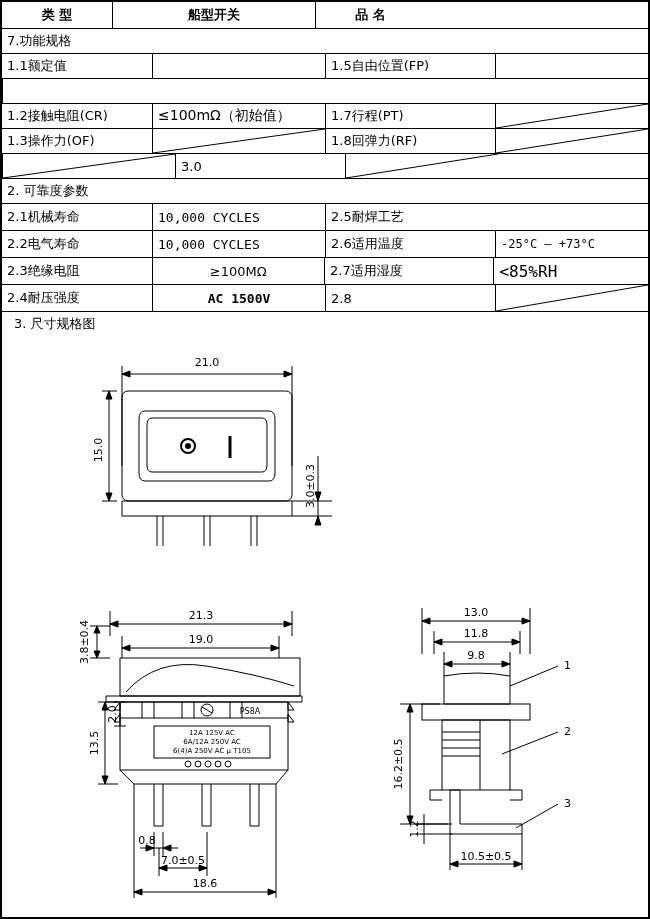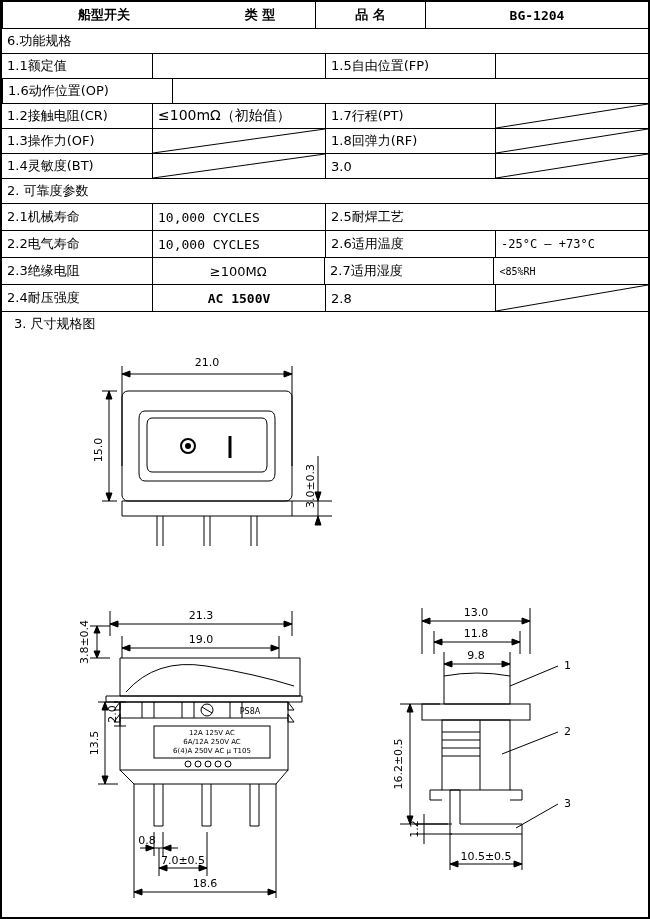--- a/index.html
+++ b/index.html
@@ -55,39 +55,37 @@
   #drawing{position:relative;width:100%;height:600px;}
   #drawing svg{display:block;}
 </style>
 </head>
 <body>
 
 <div id="page">
 
 
   <div class="row h28">
+    <div class="cell center b" style="width:110px">类 型</div>
     <div class="cell center bl b" style="width:203px">船型开关</div>
-    <div class="cell center b" style="width:110px">类 型</div>
     <div class="cell center bl b" style="width:110px">品 名</div>
-    <div class="cell center bl b mono" style="width:223px">BG-1204</div>
-  </div>
-
-  <div class="row h24">
-    <div class="cell" style="width:646px">6.功能规格</div>
+  </div>
+
+  <div class="row h24">
+    <div class="cell" style="width:646px">7.功能规格</div>
   </div>
 
   <div class="row h24">
     <div class="cell" style="width:150px">1.1额定值</div>
     <div class="cell bl" style="width:173px"></div>
     <div class="cell bl" style="width:170px">1.5自由位置(FP)</div>
     <div class="cell bl" style="width:153px"></div>
   </div>
 
   <div class="row h24">
-    <div class="cell bl" style="width:170px">1.6动作位置(OP)</div>
     <div class="cell bl" style="width:153px"></div>
   </div>
 
   <div class="row h24">
     <div class="cell" style="width:150px">1.2接触电阻(CR)</div>
     <div class="cell bl" style="width:173px;font-size:14px">≤100mΩ（初始值）</div>
     <div class="cell bl" style="width:170px">1.7行程(PT)</div>
     <div class="cell bl" style="width:153px">
       <span class="diag">
         <svg viewBox="0 0 153 24" preserveAspectRatio="none">
@@ -110,21 +108,20 @@
     <div class="cell bl" style="width:153px">
       <span class="diag">
         <svg viewBox="0 0 153 24" preserveAspectRatio="none">
             <line x1="0" y1="24" x2="153" y2="0" stroke="#000" stroke-width="1"></line>
           </svg>
       </span>
     </div>
   </div>
 
   <div class="row h24">
-    <div class="cell" style="width:150px">1.4灵敏度(BT)</div>
     <div class="cell bl" style="width:173px">
       <span class="diag">
         <svg viewBox="0 0 173 24" preserveAspectRatio="none">
             <line x1="0" y1="24" x2="173" y2="0" stroke="#000" stroke-width="1"></line>
           </svg>
       </span>
     </div>
     <div class="cell bl" style="width:170px">3.0</div>
     <div class="cell bl" style="width:153px">
       <span class="diag">
@@ -149,21 +146,21 @@
     <div class="cell" style="width:150px">2.2电气寿命</div>
     <div class="cell bl mono" style="width:173px">10,000   CYCLES</div>
     <div class="cell bl" style="width:170px">2.6适用温度</div>
     <div class="cell bl mono" style="width:153px;font-size:12px">-25°C – +73°C</div>
   </div>
 
   <div class="row h28">
     <div class="cell" style="width:150px">2.3绝缘电阻</div>
     <div class="cell bl center" style="width:173px">≥100MΩ</div>
     <div class="cell bl" style="width:170px">2.7适用湿度</div>
-    <div class="cell bl mono" style="width:155px;font-size:10px">&lt;85%RH</div>
+    <div class="cell bl mono" style="width:155px;font-size:16px">&lt;85%RH</div>
   </div>
 
   <div class="row h28">
     <div class="cell" style="width:150px">2.4耐压强度</div>
     <div class="cell bl center b mono" style="width:173px">AC 1500V</div>
     <div class="cell bl" style="width:170px">2.8</div>
     <div class="cell bl" style="width:153px">
       <span class="diag">
         <svg viewBox="0 0 153 26" preserveAspectRatio="none">
             <line x1="0" y1="26" x2="153" y2="0" stroke="#000" stroke-width="1"></line>

